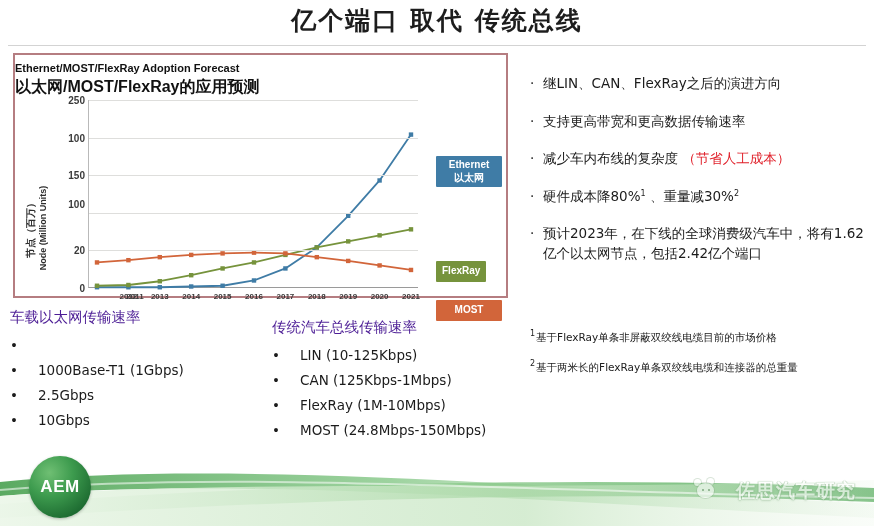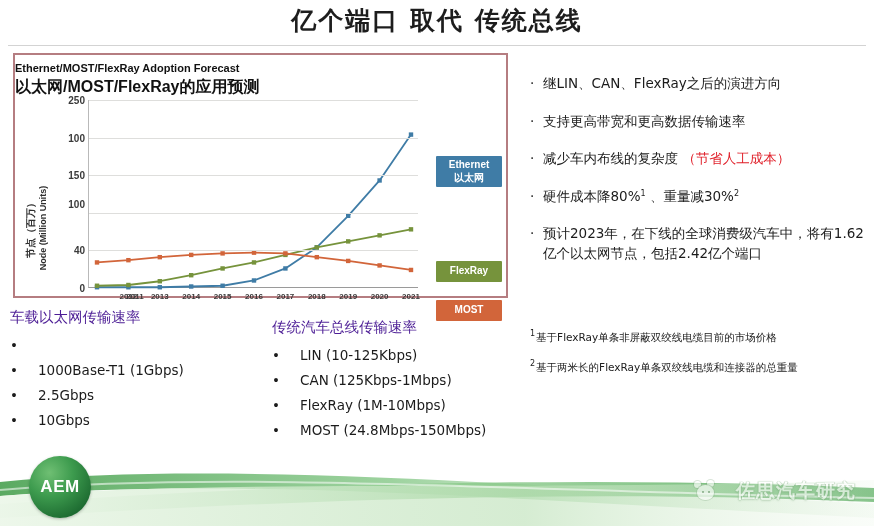--- a/index.html
+++ b/index.html
@@ -63,21 +63,21 @@
   .ylabel .l2{font-size:9px;}
 
   svg.series{position:absolute;left:0;top:0;overflow:visible;}
 
   .legend-box{
     position:absolute;color:#fff;font-weight:700;
     text-align:center;font-size:10px;line-height:1.25;
     padding:3px 6px;box-sizing:border-box;border-radius:1px;
   }
   #legend-ethernet{left:421px;top:101px;width:66px;}
-  #legend-flexray{left:421px;top:206px;width:66px;padding-top:4px;padding-bottom:4px;}
+  #legend-flexray{left:421px;top:206px;width:50px;padding-top:4px;padding-bottom:4px;}
   #legend-most{left:421px;top:245px;width:66px;padding-top:4px;padding-bottom:4px;}
 
   
   .bullets{position:absolute;left:530px;top:74px;width:340px;}
   .bullet{
     display:flex;margin-bottom:18px;
     font-size:13.5px;color:#1b1b1b;line-height:1.45;
     font-family:"DejaVu Sans","Liberation Sans",sans-serif;
   }
   .bullet .dot{width:13px;flex:0 0 13px;color:#1b1b1b;}
@@ -121,21 +121,21 @@
     display:flex;align-items:center;justify-content:center;
   }
   .aem-logo .aem-text{
     color:#fff;font-weight:700;font-size:17px;letter-spacing:.5px;
     font-family:Liberation Sans, sans-serif;
   }
 
   
   .watermark{
     position:absolute;right:18px;bottom:22px;
-    display:flex;align-items:center;gap:13px;opacity:.62;
+    display:flex;gap:13px;opacity:.62;
   }
   .wm-mark{position:relative;width:30px;height:22px;}
   .wm-mark .body{
     position:absolute;left:4px;top:5px;width:17px;height:15px;
     background:#fff;border-radius:50% 50% 48% 48%;
     box-shadow:0 0 0 1px rgba(120,160,120,.45);
   }
   .wm-mark .ear{
     position:absolute;width:7px;height:7px;background:#fff;border-radius:50%;
     box-shadow:0 0 0 1px rgba(120,160,120,.45);
@@ -207,21 +207,21 @@
           <rect x="131.4" y="151.20800000000003" width="4.4" height="4.4" fill="#d2653a"></rect>
           <rect x="162.8" y="150.45600000000002" width="4.4" height="4.4" fill="#d2653a"></rect>
           <rect x="194.20000000000002" y="151.20800000000003" width="4.4" height="4.4" fill="#d2653a"></rect>
           <rect x="225.60000000000002" y="154.96800000000002" width="4.4" height="4.4" fill="#d2653a"></rect>
           <rect x="257" y="158.728" width="4.4" height="4.4" fill="#d2653a"></rect>
           <rect x="288.40000000000003" y="163.24" width="4.4" height="4.4" fill="#d2653a"></rect>
           <rect x="319.8" y="167.752" width="4.4" height="4.4" fill="#d2653a"></rect>
         </svg>
     <div class="ytick" style="top: 188px;">0</div>
         <div class="gridline" style="top: 150.4px;"></div>
-        <div class="ytick" style="top: 150.4px;">40</div>
+        <div class="ytick" style="top: 150.4px;">20</div>
         <div class="gridline" style="top: 112.8px;"></div>
         <div class="ytick" style="top: 104px;">100</div>
         <div class="gridline" style="top: 75.2px;"></div>
         <div class="ytick" style="top: 75.2px;">150</div>
         <div class="gridline" style="top: 37.6px;"></div>
         <div class="ytick" style="top: 37.6px;">100</div>
         <div class="gridline" style="top: 0px;"></div>
         <div class="ytick" style="top: 0px;">250</div>
         <div class="xtick" style="left: 8px; margin-left: 38px;">2011</div>
         <div class="xtick" style="left: 39.4px;">2012</div>

